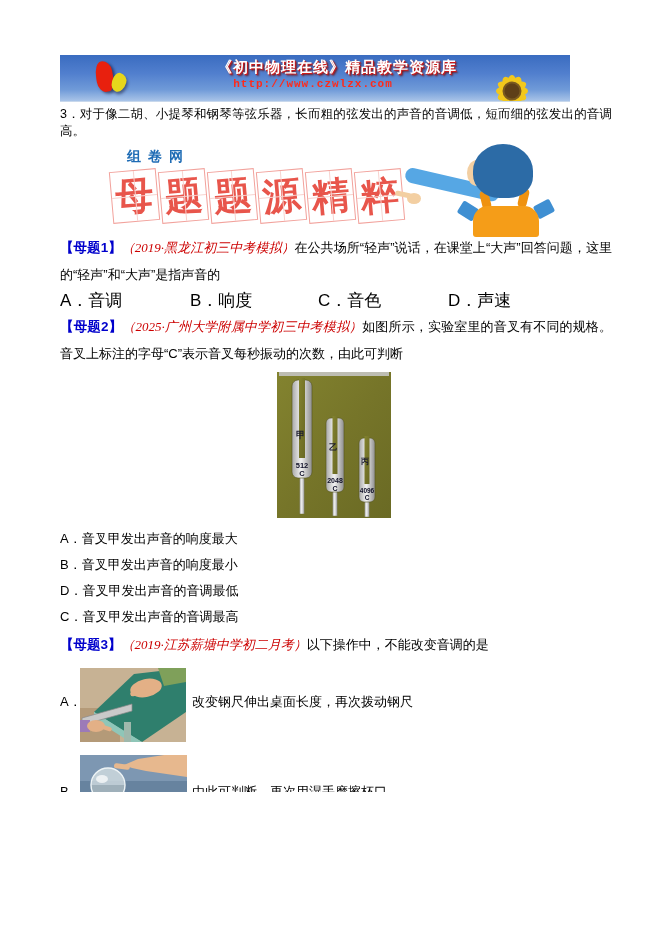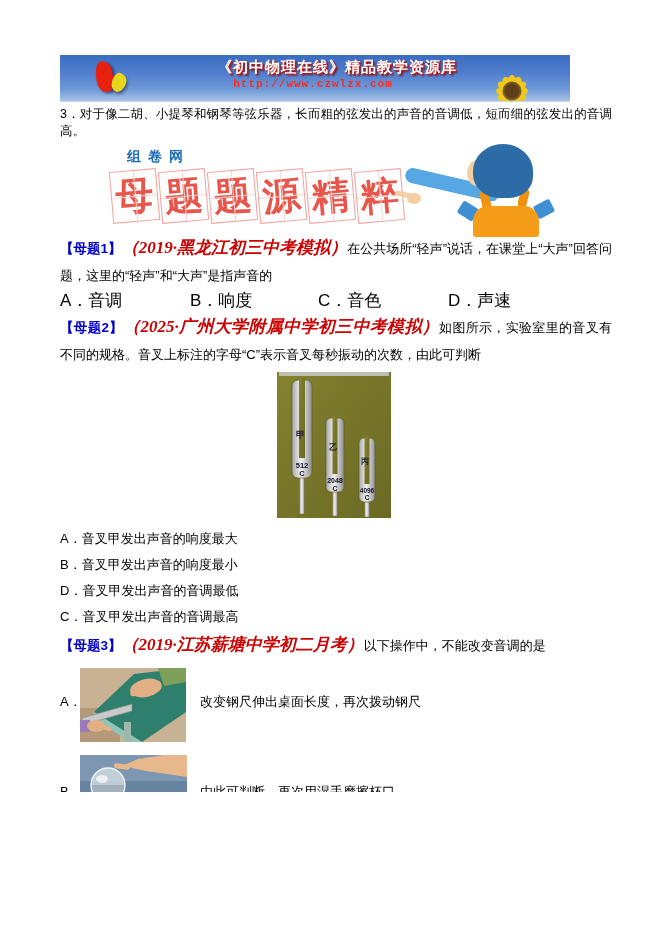--- a/index.html
+++ b/index.html
@@ -95,33 +95,33 @@
     border-radius:5px;transform:rotate(14deg);
   }
   .cartoon .body{
     position:absolute;left:66px;top:62px;width:66px;height:31px;background:#f59d18;
     border-radius:15px 15px 3px 3px;
   }
   
   .qblock{position:absolute;left:60px;width:552px;font-size:13px;line-height:27px;text-align:justify;}
   .m1{top:234px;} .m2{top:313px;} .m3{top:631px;width:560px;}
   .qlabel{color:#0000cc;font-weight:bold;font-size:13.5px;}
-  .qsource{color:#cc0000;font-family:"Liberation Serif",serif;font-style:italic;font-weight:bold;font-size:17px;}
+  .qsource{color:#cc0000;font-family:"Liberation Serif",serif;font-style:italic;font-weight:normal;font-size:13px;}
   .stem{color:#000;}
   .opt-row{position:absolute;left:60px;top:289px;width:552px;height:18px;font-size:17px;}
   .opt-row .opt{position:absolute;white-space:nowrap;}
   .opt-a{left:0px;} .opt-b{left:130px;} .opt-c{left:258px;} .opt-d{left:388px;}
   .opt-list{position:absolute;left:60px;top:526px;font-size:13px;}
   .opt-list .opt{display:block;height:26px;line-height:26px;white-space:nowrap;}
   
   .fig-forks{position:absolute;left:277px;top:372px;width:114px;height:146px;}
   .fig-ruler{position:absolute;left:80px;top:668px;width:106px;height:74px;}
   .fig-glass{position:absolute;left:80px;top:755px;width:107px;height:75px;}
   .img-opt-label{position:absolute;left:60px;font-size:13px;}
-  .img-opt-caption{position:absolute;left:192px;font-size:13px;white-space:nowrap;margin-left:8px;}
+  .img-opt-caption{position:absolute;left:192px;font-size:13px;white-space:nowrap;}
   .lab-a{top:693px;} .cap-a{top:693px;}
   .lab-b{top:783px;} .cap-b{top:783px;}
 </style>
 </head>
 <body>
 
 <div class="page">
 
   <div class="banner">
     <div class="logo">

